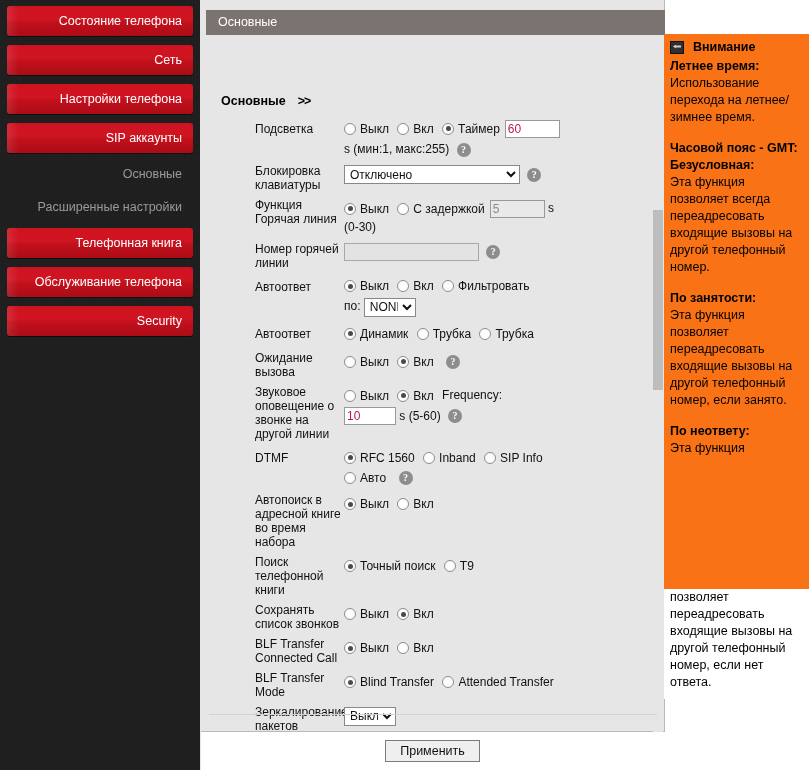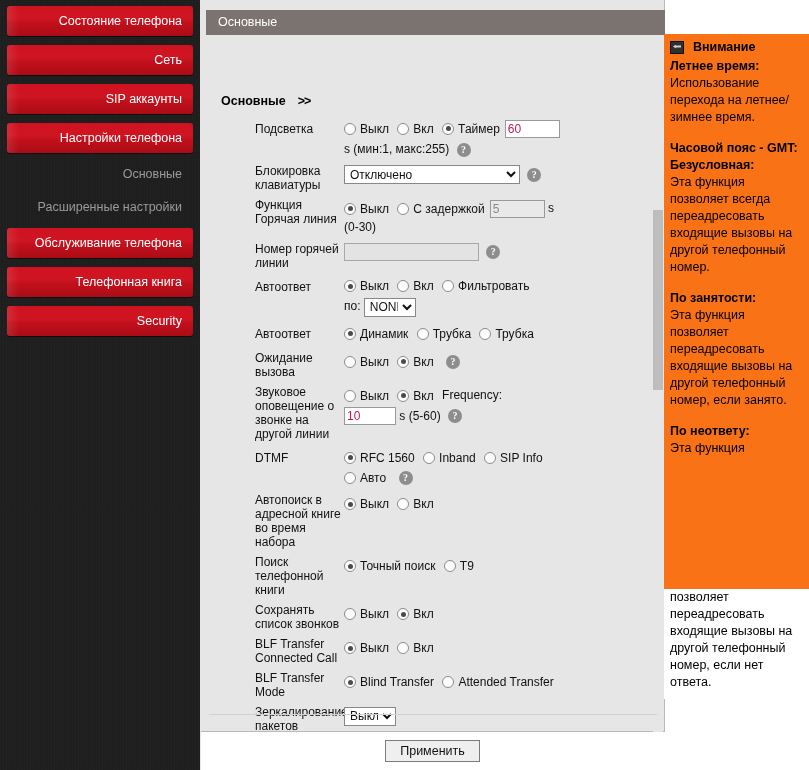--- a/index.html
+++ b/index.html
@@ -336,36 +336,36 @@
 <div class="app">
 
   <nav class="sidebar">
     <div class="nav-btn">
       <span>Состояние телефона</span>
     </div>
     <div class="nav-btn">
       <span>Сеть</span>
     </div>
     <div class="nav-btn">
+      <span>Настройки телефона</span>
+    </div>
+    <div class="nav-btn">
       <span>SIP аккаунты</span>
-    </div>
-    <div class="nav-btn">
-      <span>Настройки телефона</span>
     </div>
     <div class="nav-sub first">
       <span>Основные</span>
     </div>
     <div class="nav-sub">
       <span>Расширенные настройки</span>
     </div>
     <div class="nav-btn">
+      <span>Телефонная книга</span>
+    </div>
+    <div class="nav-btn">
       <span>Обслуживание телефона</span>
-    </div>
-    <div class="nav-btn">
-      <span>Телефонная книга</span>
     </div>
     <div class="nav-btn">
       <span>Security</span>
     </div>
   </nav>
 
   <main class="content">
     <div class="content-inner">
 
       <div class="page-header">Основные</div>

